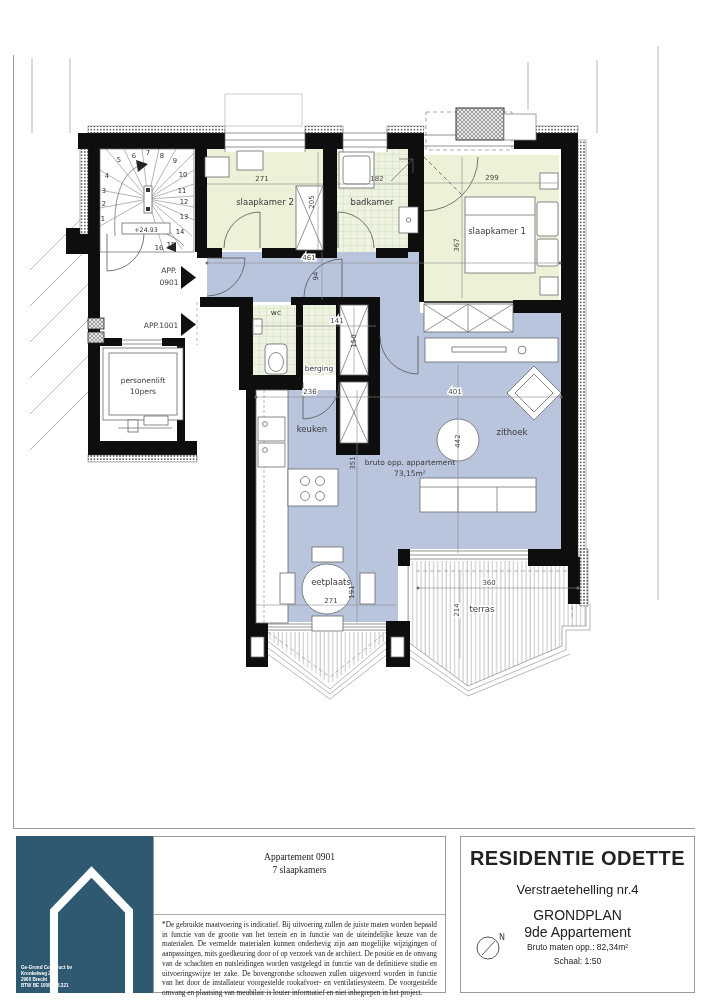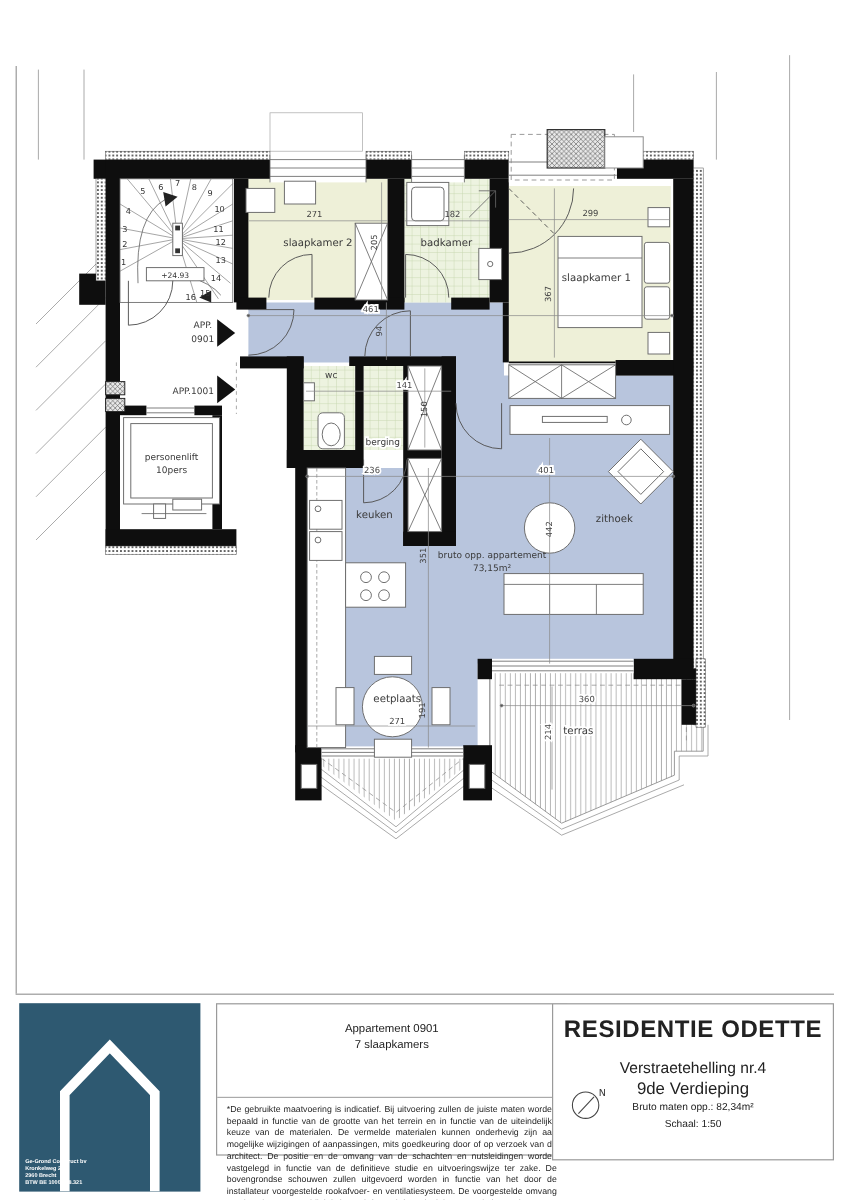--- a/index.html
+++ b/index.html
@@ -14,22 +14,22 @@
   .num{font-size:6.8px;fill:#333;}
   .thin{stroke:#666;stroke-width:.7;fill:none;}
   .thin2{stroke:#888;stroke-width:.6;fill:none;}
   .furn{fill:#fff;stroke:#6a6a6a;stroke-width:.8;}
   .wall{fill:#0e0e0e;}
   .door{stroke:#555;stroke-width:.8;fill:none;}
   .dimline{stroke:#8a8a8a;stroke-width:.6;}
   
   .tb-box{position:absolute;background:#fff;border:1px solid #9a9a9a;box-sizing:border-box;}
   #logo{position:absolute;left:16px;top:836px;width:151px;height:157px;}
-  #tb-mid{left:180px;top:836px;width:293px;height:127px;}
-  #tb-right{left:460px;top:836px;width:235px;height:131px;text-align:center;}
+  #tb-mid{left:153px;top:836px;width:293px;height:157px;font-family:Liberation Serif, serif;}
+  #tb-right{left:460px;top:836px;width:235px;height:157px;text-align:center;}
   .apt-head{text-align:center;padding-top:14px;font-size:9.5px;line-height:13px;height:62px;box-sizing:border-box;}
   .divider{border-top:1px solid #aaa;margin:0;}
   .disclaimer{padding:5px 8px;font-size:7.3px;line-height:9.7px;text-align:justify;color:#1f1f1f;}
   .proj-name{font-size:20px;font-weight:bold;letter-spacing:.5px;margin-top:10px;}
   .proj-addr{font-size:13px;line-height:17px;margin-top:11px;text-align:center;}
   .plan-type{font-size:14px;margin-top:9px;}
   .floor{font-size:14px;margin-top:1px;}
   .area{font-size:8.5px;margin-top:2px;}
   .scale{font-size:8.5px;margin-top:4px;}
   .logo-txt{position:absolute;left:5px;bottom:4px;color:#fff;font-size:4.6px;line-height:6px;font-weight:bold;}
@@ -371,21 +371,22 @@
     <div style="height:15px"></div>
     <div class="divider"></div>
     <div class="disclaimer">*De gebruikte maatvoering is indicatief. Bij uitvoering zullen de juiste maten worden bepaald in functie van de grootte van het terrein en in functie van de uiteindelijke keuze van de materialen. De vermelde materialen kunnen onderhevig zijn aan mogelijke wijzigingen of aanpassingen, mits goedkeuring door of op verzoek van de architect. De positie en de omvang van de schachten en nutsleidingen worden vastgelegd in functie van de definitieve studie en uitvoeringswijze ter zake. De bovengrondse schouwen zullen uitgevoerd worden in functie van het door de installateur voorgestelde rookafvoer- en ventilatiesysteem. De voorgestelde omvang en plaatsing van meubilair is louter informatief en niet inbegrepen in het project.</div>
   </div>
 
   <div id="tb-right" class="tb-box">
     <div class="proj-name">RESIDENTIE ODETTE</div>
     <div class="proj-addr">
       <div>Verstraetehelling nr.4</div>
     </div>
-    <div class="floor">9de Verdieping</div>
+    <div class="plan-type">GRONDPLAN</div>
+    <div class="floor">9de Appartement</div>
     <div class="area">Bruto maten opp.: 82,34m²</div>
     <div class="scale">Schaal: 1:50</div>
     <div id="north">
       <svg width="40" height="32" viewBox="0 0 40 32">
         <circle cx="13" cy="18" r="11" fill="none" stroke="#444" stroke-width="0.9"></circle>
         <line x1="7" y1="25" x2="20" y2="11" stroke="#444" stroke-width="0.9"></line>
         <text x="24" y="10" font-size="8" fill="#333">N</text>
       </svg>
     </div>
   </div>

